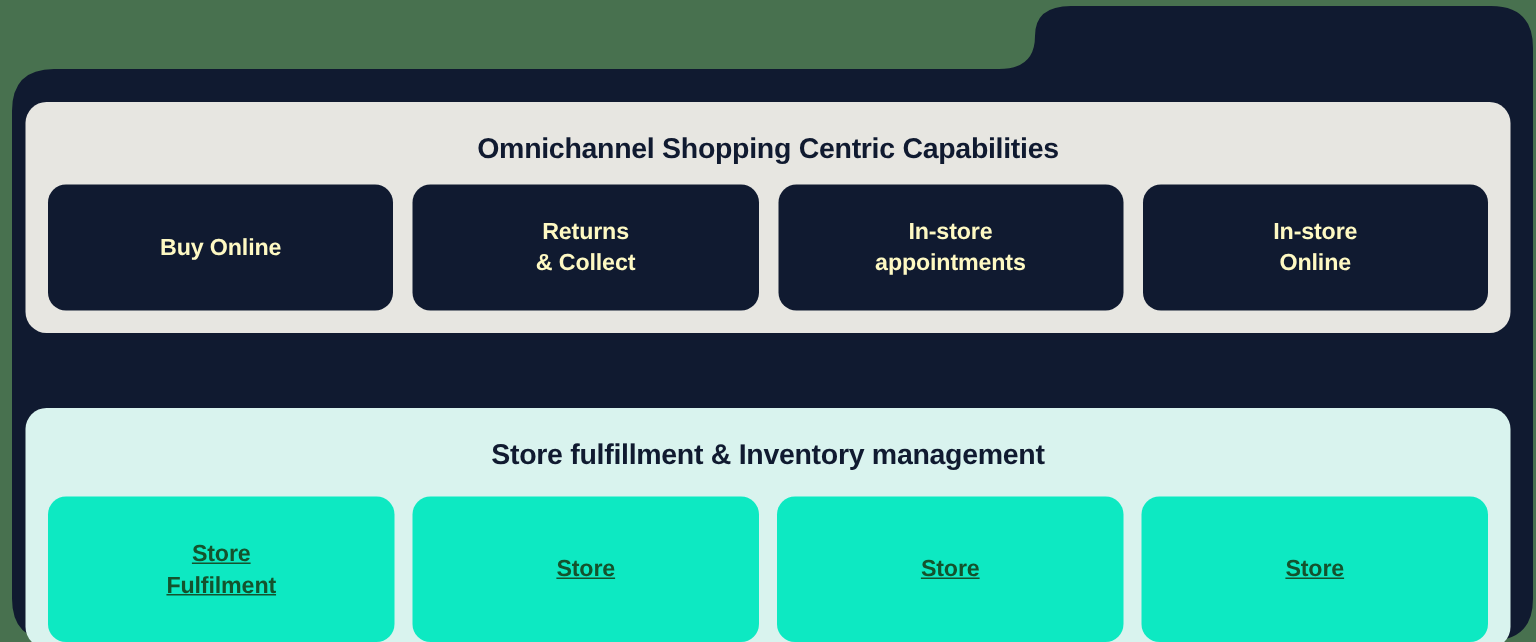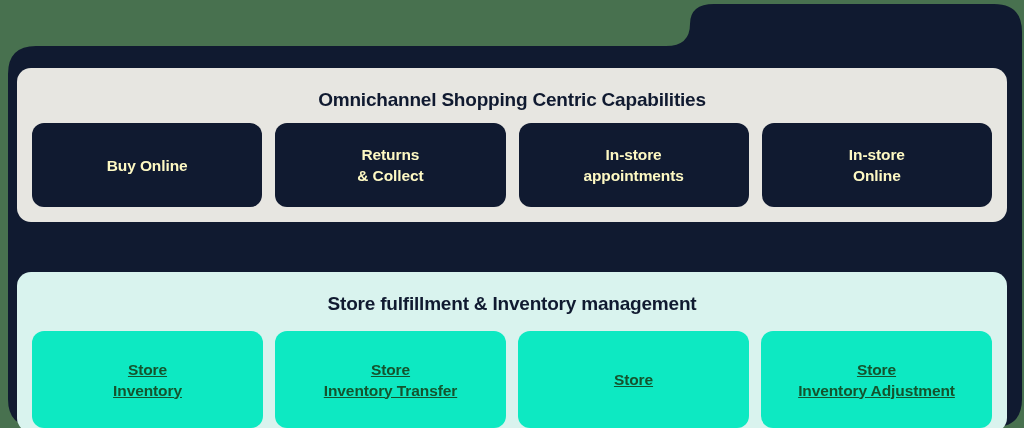--- a/index.html
+++ b/index.html
@@ -142,36 +142,34 @@
       </div>
     </div>
   </div>
 
   <div class="panel panel-fulfillment">
     <h2 class="panel-title">Store fulfillment &amp; Inventory management</h2>
     <div class="card-row">
       <div class="card card-teal">
         <span>
           <span class="card-label">Store</span>
-          <span class="card-label">Inventory</span>
-        </span>
-      </div>
-      <div class="card card-teal">
-        <span>
-          <span class="card-label">Store</span>
-          <span class="card-label">Inventory Transfer</span>
+          <span class="card-label">Fulfilment</span>
         </span>
       </div>
       <div class="card card-teal">
         <span>
           <span class="card-label">Store</span>
         </span>
       </div>
       <div class="card card-teal">
         <span>
           <span class="card-label">Store</span>
-          <span class="card-label">Inventory Adjustment</span>
+        </span>
+      </div>
+      <div class="card card-teal">
+        <span>
+          <span class="card-label">Store</span>
         </span>
       </div>
     </div>
   </div>
 
 </div>
 
 </body></html>

